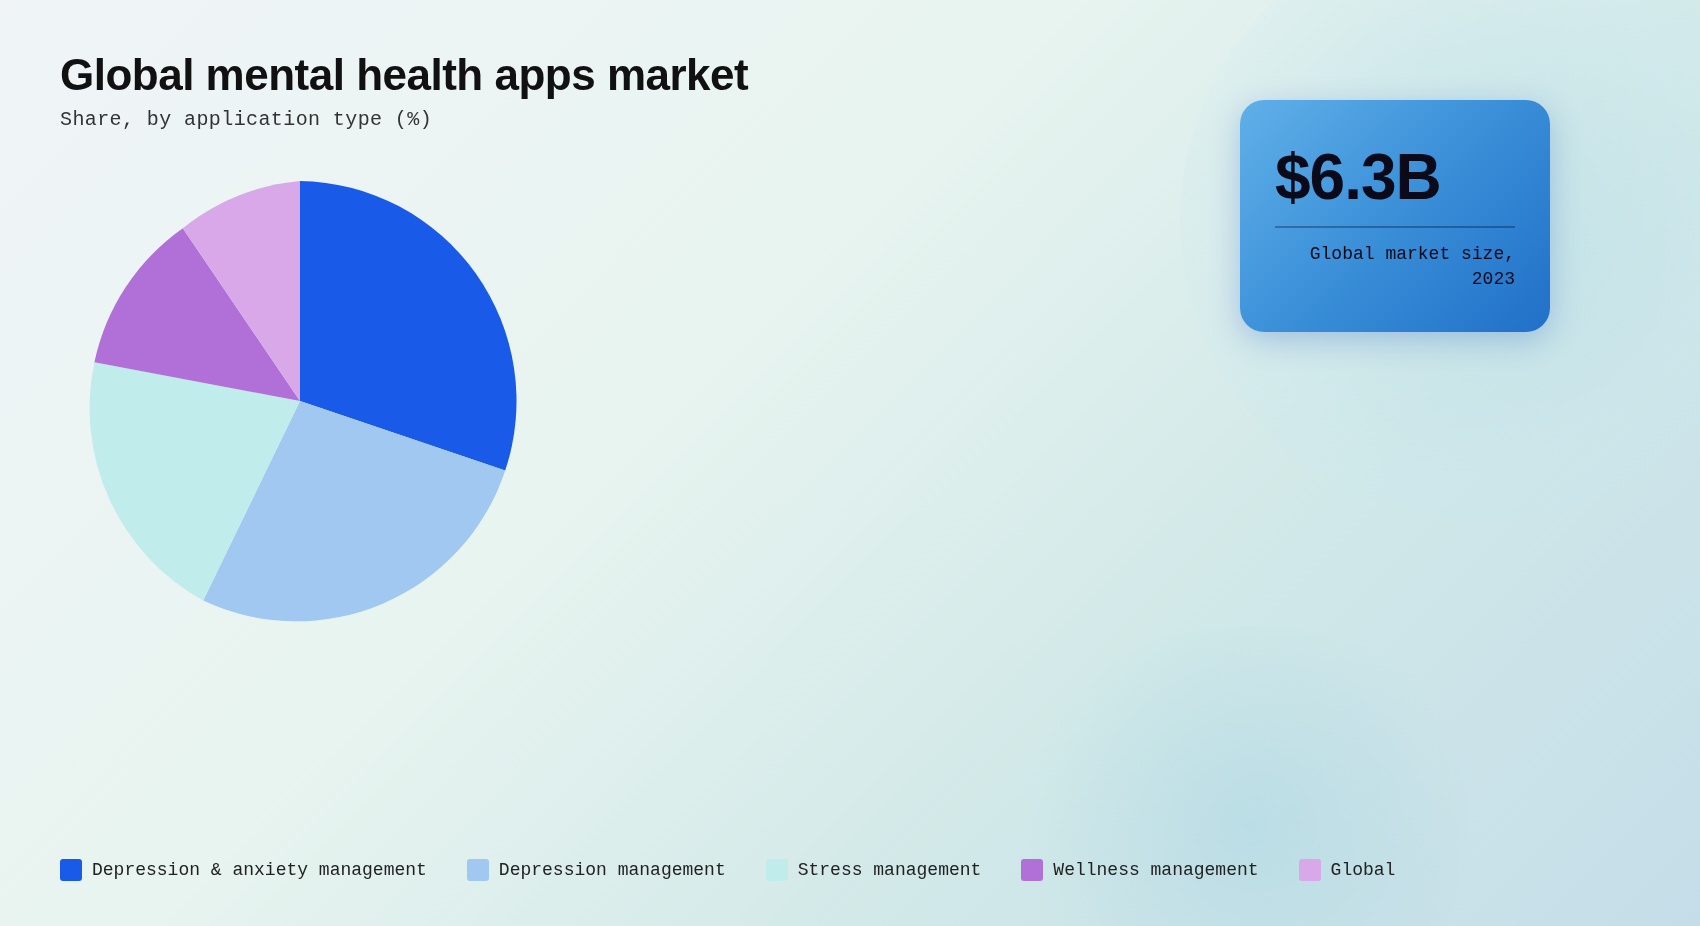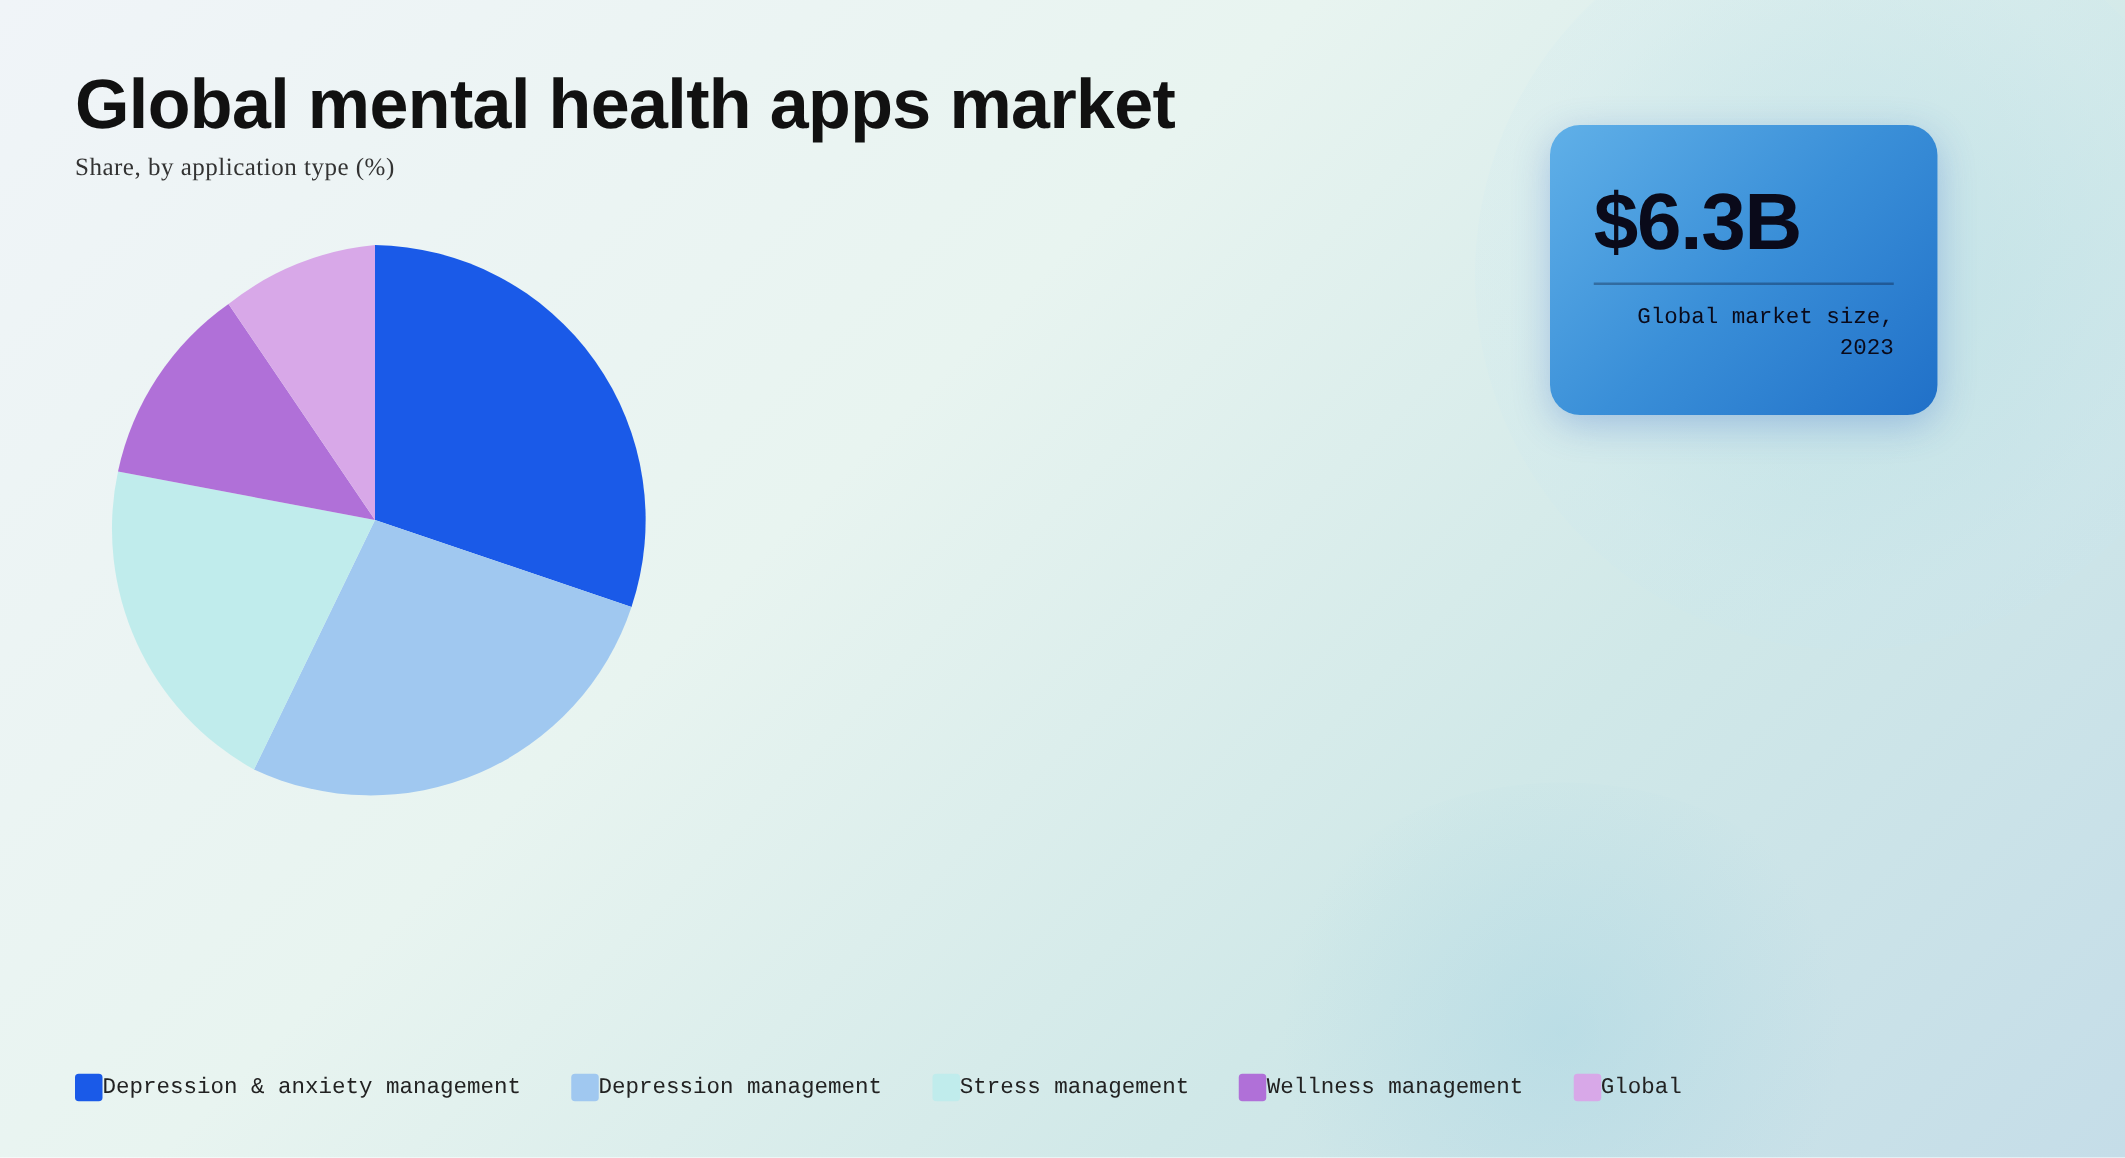--- a/index.html
+++ b/index.html
@@ -37,29 +37,29 @@
 
     .container {
       position: relative;
       width: 100%;
       height: 100%;
       padding: 50px 60px 40px 60px;
     }
 
     .title {
       font-family: Arial, sans-serif;
-      font-size: 56px;
+      font-size: 44px;
       font-weight: 900;
       color: #111;
       margin-bottom: 8px;
       letter-spacing: -0.5px;
     }
 
     .subtitle {
-      font-family: Liberation Serif, serif;
+      font-family: Liberation Mono, monospace;
       font-size: 20px;
       color: #333;
       margin-bottom: 30px;
       letter-spacing: 0.02em;
     }
 
     .chart-area {
       display: flex;
       align-items: flex-start;
       gap: 80px;
@@ -120,20 +120,21 @@
       flex-wrap: wrap;
       gap: 12px 40px;
       font-family: 'Courier New', Courier, monospace;
       font-size: 18px;
       color: #222;
     }
 
     .legend-item {
       display: flex;
       align-items: center;
+      gap: 10px;
     }
 
     .legend-swatch {
       width: 22px;
       height: 22px;
       border-radius: 3px;
       flex-shrink: 0;
     }
   </style>
 </head>

